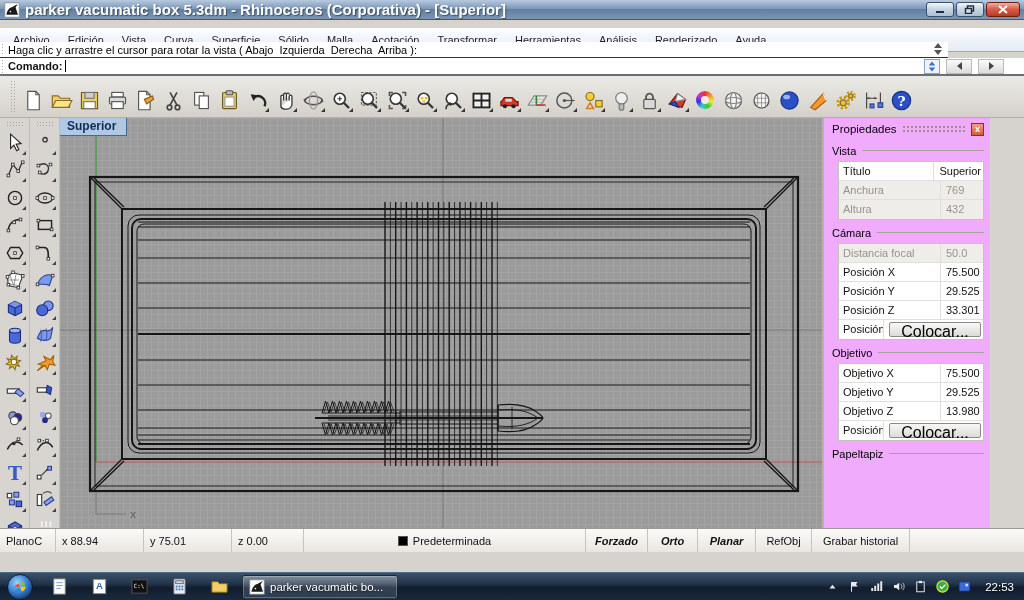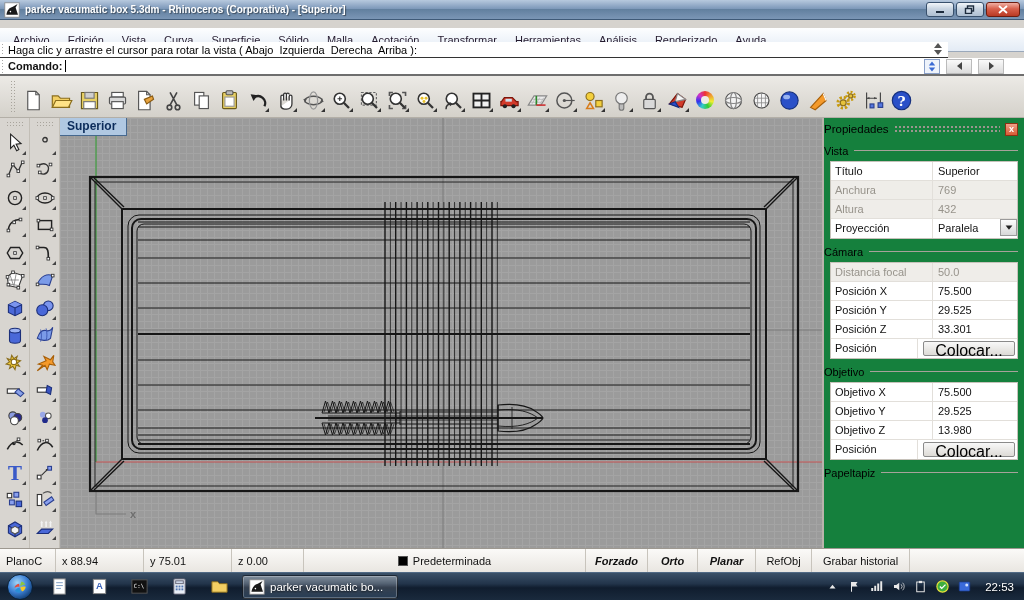--- a/index.html
+++ b/index.html
@@ -6,21 +6,21 @@
   html,body { width:1024px; height:600px; overflow:hidden; }
   body { font-family:"Liberation Sans", sans-serif; font-size:11px; color:#111; background:#d6d3ce; }
   .screen { position:relative; width:1024px; height:600px; }
 
   
   .titlebar { position:absolute; top:0; left:0; width:1024px; height:20px;
     background:linear-gradient(#b7c9de, #7e99ba 45%, #62809f 50%, #7b96b6);
     display:flex; align-items:center; padding:0 4px; border-bottom:1px solid #3f5a78; }
   .app-icon { width:16px; height:16px; margin-right:5px; flex:0 0 auto; }
   .app-icon svg { width:16px; height:16px; display:block; }
-  .title-text { color:#fff; font-weight:bold; font-size:10px; text-shadow:1px 1px 1px rgba(0,0,0,.45); white-space:nowrap; }
+  .title-text { color:#fff; font-weight:bold; font-size:15px; text-shadow:1px 1px 1px rgba(0,0,0,.45); white-space:nowrap; }
   .win-controls { margin-left:auto; display:flex; gap:2px; }
   .wbtn { width:28px; height:15px; border-radius:3px; border:1px solid #38506c;
     background:linear-gradient(#f2f6fa,#c9d5e2 45%,#aebfd1); display:flex; align-items:center; justify-content:center; }
   .wbtn svg { width:12px; height:9px; display:block; }
   .wbtn.close { width:34px; background:linear-gradient(#f0b0a4,#d8604c 45%,#b93a24); border-color:#6e1d10; }
 
   
   .menubar { position:absolute; top:28px; left:0; width:1024px; height:24px;
     background:linear-gradient(#fdfeff,#e3ebf5); border-bottom:1px solid #9aa8ba;
     display:flex; align-items:center; padding-left:4px; }
@@ -78,22 +78,22 @@
       linear-gradient(#a4a4a4 1px, transparent 1px),
       linear-gradient(90deg,#a4a4a4 1px, transparent 1px),
       linear-gradient(#8e8e8e 1px, transparent 1px),
       linear-gradient(90deg,#8e8e8e 1px, transparent 1px);
     background-size:7px 7px,7px 7px,35px 35px,35px 35px; }
   .vp-label { position:absolute; left:0; top:0; background:#b0c8e2; color:#0b2b5a; font-weight:bold;
     font-size:12px; padding:1px 10px 2px 7px; border-right:1px solid #46688e; border-bottom:1px solid #46688e; z-index:5; }
   .vp-svg { position:absolute; left:0; top:0; }
 
   
-  .props { position:absolute; left:822px; top:0; width:202px; height:430px; background:#15803d;
-    border-left:2px solid #b8b4ac; padding:2px 6px 0 0; }
+  .props { position:absolute; left:822px; top:0; width:168px; height:430px; background:#f0abfc;
+    border-left:2px solid #b8b4ac; padding:2px 6px 0 8px; }
   .ptitle { display:flex; align-items:center; height:18px; margin-bottom:4px; }
   .ptitle-label { font-size:11.5px; color:#000; margin-right:5px; white-space:nowrap; }
   .ptitle-grip { flex:1; height:8px; background-image:radial-gradient(#9a968e 1px, transparent 1px); background-size:4px 4px; }
   .pclose { width:13px; height:13px; margin-left:5px; background:linear-gradient(#f0a088,#d85a34); border:1px solid #8a3214;
     color:#fff; font-size:9px; line-height:11px; text-align:center; font-weight:bold; }
   .psec { display:flex; align-items:center; height:17px; margin-top:4px; }
   .psec-label { color:#000; margin-right:6px; white-space:nowrap; }
   .psec-line { flex:1; height:1px; background:#a6a29a; }
   .ptable { margin:2px 0 0 6px; border:1px solid #c6c2ba; background:#fff; }
   .prow { display:flex; height:19px; align-items:stretch; border-bottom:1px solid #e2dfda; }
@@ -107,21 +107,21 @@
   .ddbtn .tri-dn { transform:scale(.85); border-top-color:#222; }
   .pbtn { width:92px; height:15px; margin-top:-1px; font-size:16px; font-family:"Liberation Sans",sans-serif;
     background:linear-gradient(#f8f8f8,#dddbd6); border:1px solid #8a8a8a; border-radius:2px; }
   .dots { position:absolute; right:0; top:1px; width:16px; height:14px; font-size:9px; line-height:11px; text-align:center;
     background:linear-gradient(#f8f8f8,#dddbd6); border:1px solid #9a9a9a; border-radius:2px; }
   .cb { width:13px; height:13px; border:1px solid #8a98b8; background:#fdfdfd; position:relative; }
   .cb::after { content:""; position:absolute; left:3px; top:1px; width:4px; height:7px;
     border:solid #3558a8; border-width:0 2px 2px 0; transform:rotate(40deg); }
 
   
-  .statusbar { position:absolute; top:548px; left:0; width:1024px; height:24px;
+  .statusbar { position:absolute; top:528px; left:0; width:1024px; height:24px;
     background:linear-gradient(#fbfaf8,#e9e6e1); border-top:1px solid #9d9890; display:flex; align-items:stretch; }
   .spane { display:flex; align-items:center; padding:0 6px; border-right:1px solid #c8c4bc; white-space:nowrap; }
   .spane.center { justify-content:center; }
   .swatch { width:10px; height:10px; background:#000; border:1px solid #555; margin-right:5px; flex:0 0 auto; }
   .stoggle { display:flex; align-items:center; justify-content:center; padding:0 8px; border-right:1px solid #c8c4bc; white-space:nowrap; }
   .stoggle.on { font-weight:bold;font-style:italic; }
 
   
   .taskbar { position:absolute; top:572px; left:0; width:1024px; height:28px;
     background:linear-gradient(#3b5168,#22344a 40%,#101d2e 55%,#1a2a3d); border-top:1px solid #51котор?; border-top:1px solid #516a85;
@@ -771,29 +771,20 @@
               <span class="pval">
                 <span>769</span>
               </span>
             </div>
             <div class="prow ro">
               <span class="plabel">Altura</span>
               <span class="pval">
                 <span>432</span>
               </span>
             </div>
-            <div class="prow">
-              <span class="plabel">Proyección</span>
-              <span class="pval">
-                <span>Paralela</span>
-                <span class="ddbtn">
-                  <span class="tri-dn"></span>
-                </span>
-              </span>
-            </div>
           </div>
           <div class="psec">
             <span class="psec-label">Cámara</span>
             <span class="psec-line"></span>
           </div>
           <div class="ptable">
             <div class="prow ro">
               <span class="plabel">Distancia focal</span>
               <span class="pval">
                 <span>50.0</span>

